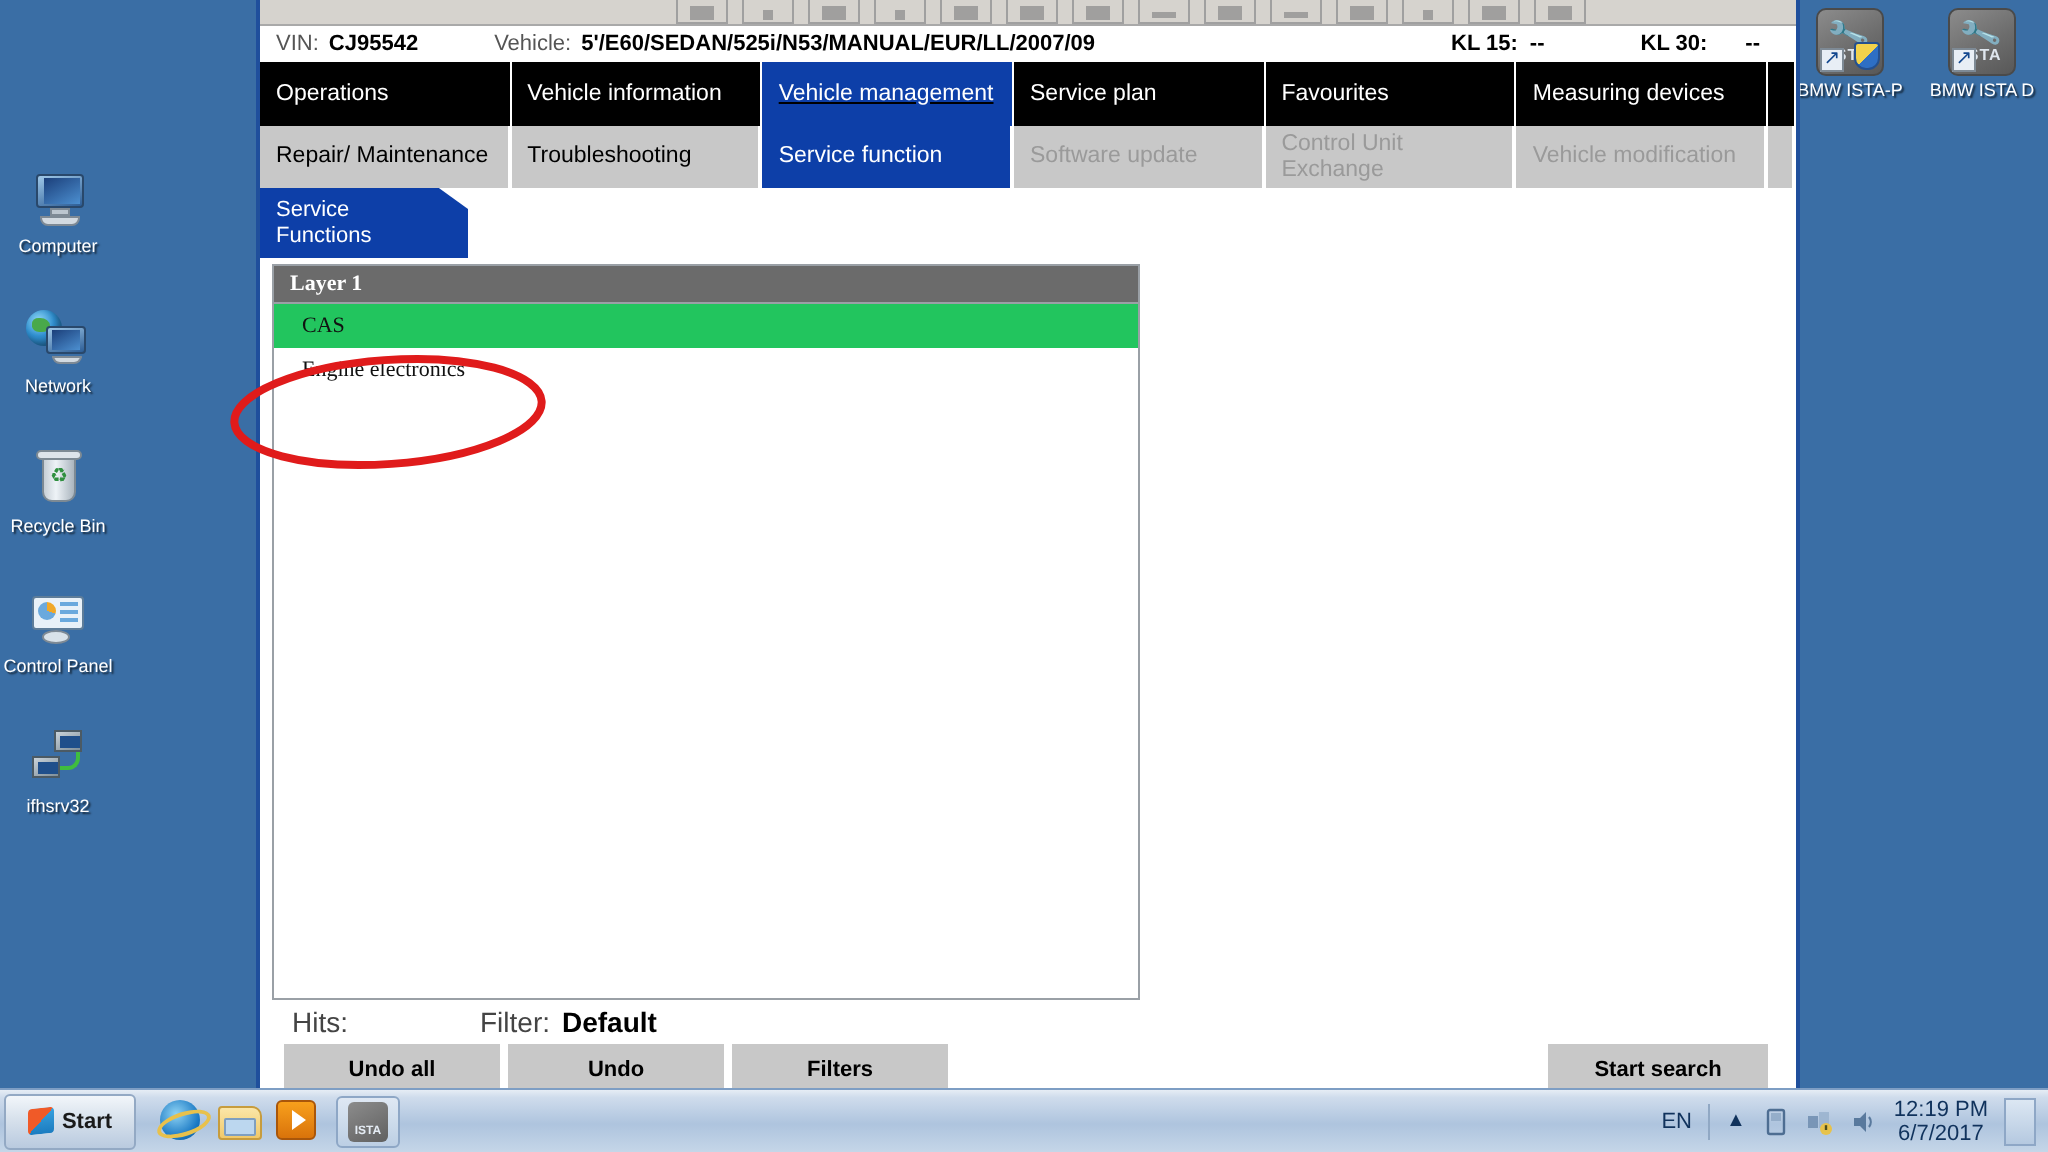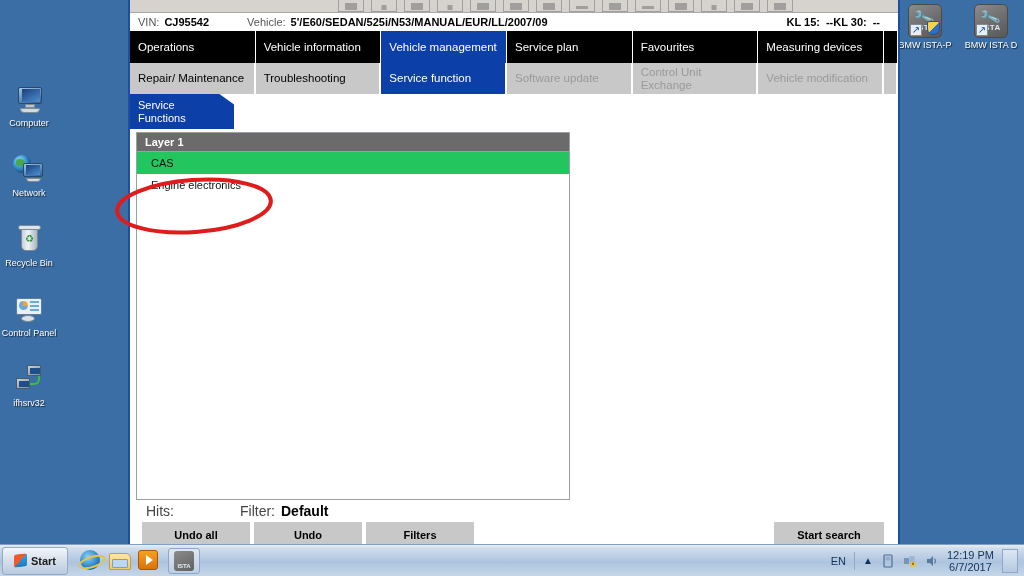--- a/index.html
+++ b/index.html
@@ -157,24 +157,24 @@
   .infobar {
     height:18px; background:#ffffff; display:flex; align-items:center;
     font-size:11px; color:#000; border-bottom:1px solid #fff;
   }
   .infobar .lbl { color:#555; margin-right:5px; }
   .infobar .val { font-weight:bold; }
   .infobar .seg { display:flex; align-items:center; }
   .ib-vin { margin-left:8px; }
   .ib-veh { margin-left:38px; }
   .ib-kl15 { margin-left:auto; }
-  .ib-kl30 { margin-right:18px; }
-
-  
-  .nav-main { display:flex; height:32px; background:#000; }
+  .ib-kl30 { margin-left:48px; margin-right:18px;gap:13px; }
+
+  
+  .nav-main { display:flex; height:32px; background:#000;text-decoration:underline; }
   .nav-main .tab {
     flex:1 1 0; background:#000; color:#fff; font-size:11.5px;
     display:flex; align-items:center; padding:0 8px;
     border-right:1px solid #ffffff; line-height:13px;
   }
   .nav-main .tab.active { background:#0d3fa8; }
   .nav-main .tab.blank { flex:0 0 14px; padding:0; }
 
   .nav-sub { display:flex; height:31px; background:#fff; }
   .nav-sub .tab {
@@ -194,21 +194,21 @@
     clip-path: polygon(0 0, 86% 0, 100% 30%, 100% 100%, 0 100%);
   }
 
   
   .workspace {
     flex:1; background:#ffffff; padding:3px 8px 0 6px;
     display:flex; flex-direction:column; min-height:0;
   }
   .panes { display:flex; gap:8px; flex:1; min-height:0; }
   .pane { display:flex; flex-direction:column; border:1px solid #9aa0a6; background:#fff; }
-  .pane.left { width:434px; }
+  .pane.left { width:434px;font-family:Liberation Serif, serif; }
   .pane.right { width:316px; }
   .pane-hd {
     background:#6b6b6b; color:#fff; font-size:11px; font-weight:bold;
     padding:3px 8px; border-bottom:1px solid #9aa0a6;
   }
   .pane-hd.small { font-size:10px; }
   .pane-body { flex:1; overflow:hidden; }
   .row-item { font-size:11px; padding:5px 14px; color:#111; }
   .row-item.sel { background:#22c55e; }
   .sse-text { font-size:10.5px; color:#222; padding:5px 8px; line-height:12px; }

